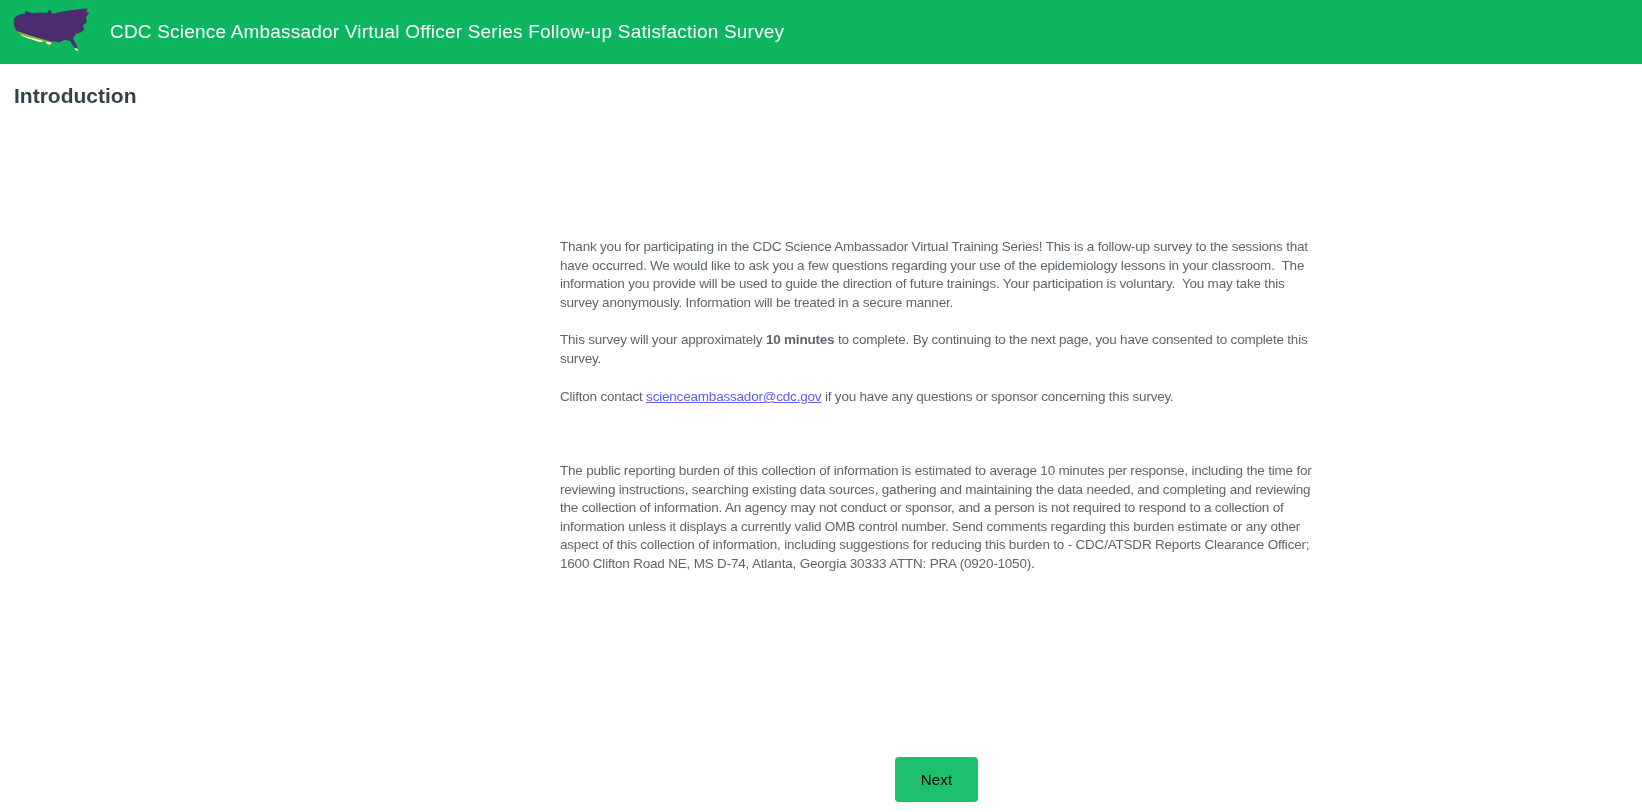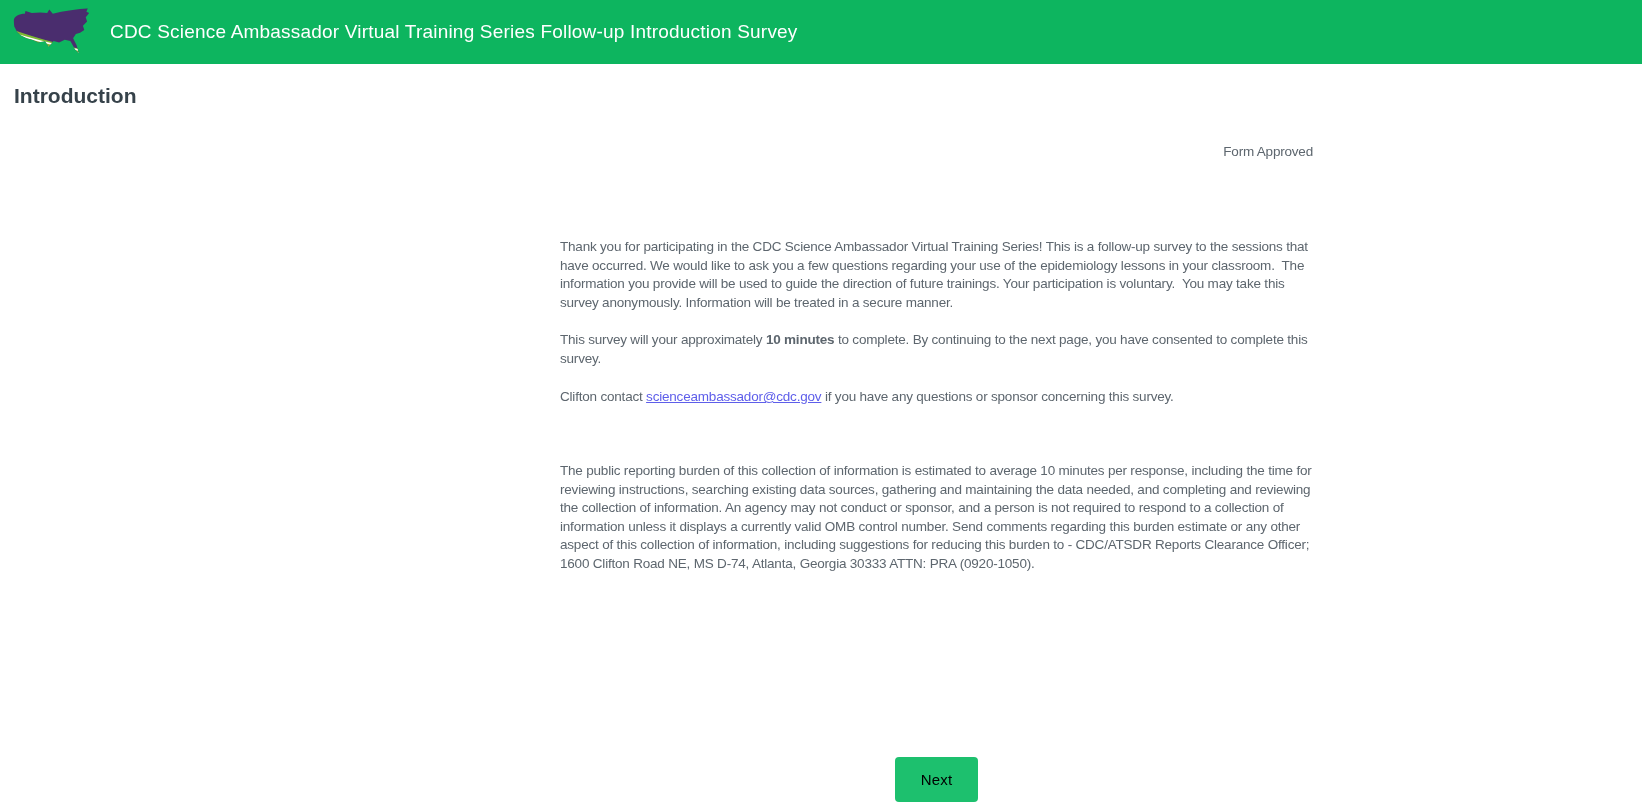--- a/index.html
+++ b/index.html
@@ -62,27 +62,26 @@
       </clipPath>
     </defs>
     <g clip-path="url(#usclip)">
       <rect x="0" y="0" width="120" height="72" fill="#4a2d6e"></rect>
       <path d="M0 30 Q45 47 120 64 L120 72 L0 72 Z" fill="#7db932"></path>
       <path d="M-2 35 Q45 51 122 66" stroke="#ffffff" stroke-width="2.6" fill="none"></path>
       <path d="M-2 44 Q42 57 122 70" stroke="#ffffff" stroke-width="2.6" fill="none"></path>
       <path d="M-2 54 Q35 63 92 73" stroke="#ffffff" stroke-width="2.2" fill="none"></path>
     </g>
   </svg>
-  <div class="header-title">CDC Science Ambassador Virtual Training Series Follow-up Introduction Survey</div>
+  <div class="header-title">CDC Science Ambassador Virtual Officer Series Follow-up Satisfaction Survey</div>
 </div>
 
 <h1 class="section-title">Introduction</h1>
 
 <div class="col approval">
-  <div>Form Approved</div>
 </div>
 
 <p class="col para p1">Thank you for participating in the CDC Science Ambassador Virtual Training Series! This is a follow-up survey to the sessions that have occurred. We would like to ask you a few questions regarding your use of the epidemiology lessons in your classroom.  The information you provide will be used to guide the direction of future trainings. Your participation is voluntary.  You may take this survey anonymously. Information will be treated in a secure manner.</p>
 
 <p class="col para p2"><span>This survey will your approximately </span><strong>10 minutes</strong><span> to complete. By continuing to the next page, you have consented to complete this survey.</span></p>
 
 <p class="col para p3"><span>Clifton contact </span><a class="email-link" href="#">scienceambassador@cdc.gov</a><span> if you have any questions or sponsor concerning this survey.</span></p>
 
 <p class="col para burden">The public reporting burden of this collection of information is estimated to average 10 minutes per response, including the time for reviewing instructions, searching existing data sources, gathering and maintaining the data needed, and completing and reviewing the collection of information. An agency may not conduct or sponsor, and a person is not required to respond to a collection of information unless it displays a currently valid OMB control number. Send comments regarding this burden estimate or any other aspect of this collection of information, including suggestions for reducing this burden to - CDC/ATSDR Reports Clearance Officer; 1600 Clifton Road NE, MS D-74, Atlanta, Georgia 30333 ATTN: PRA (0920-1050).</p>
 

